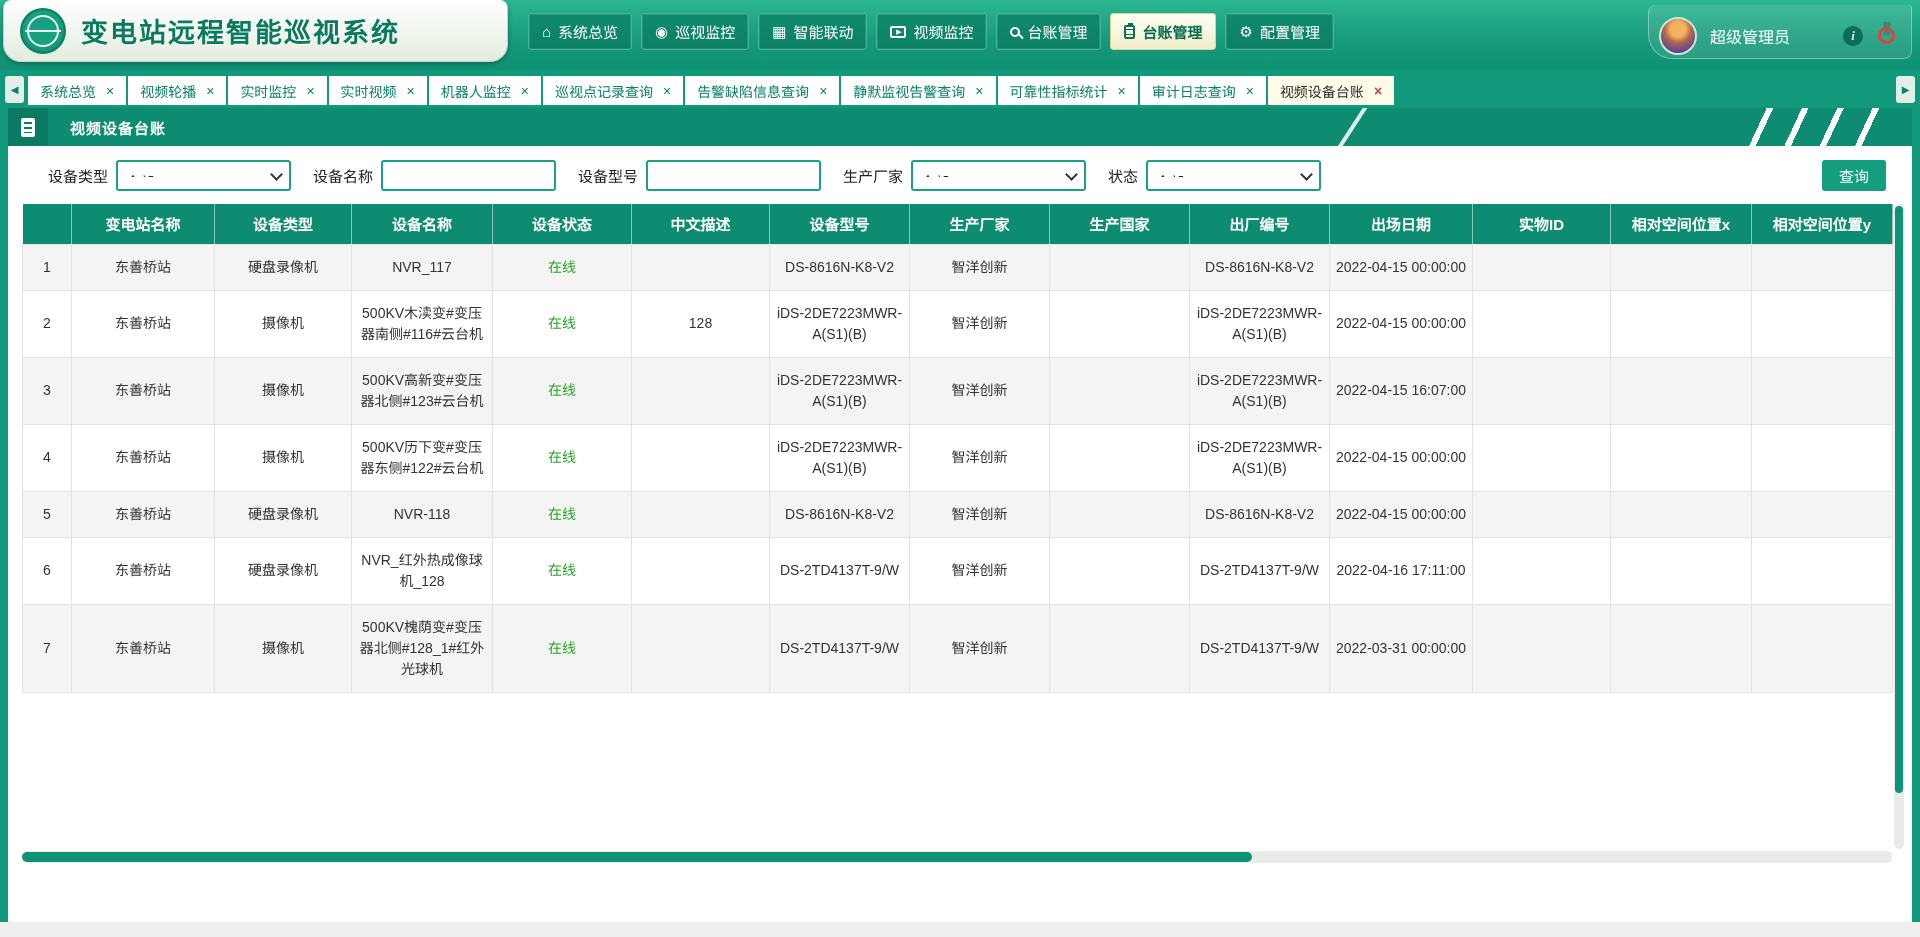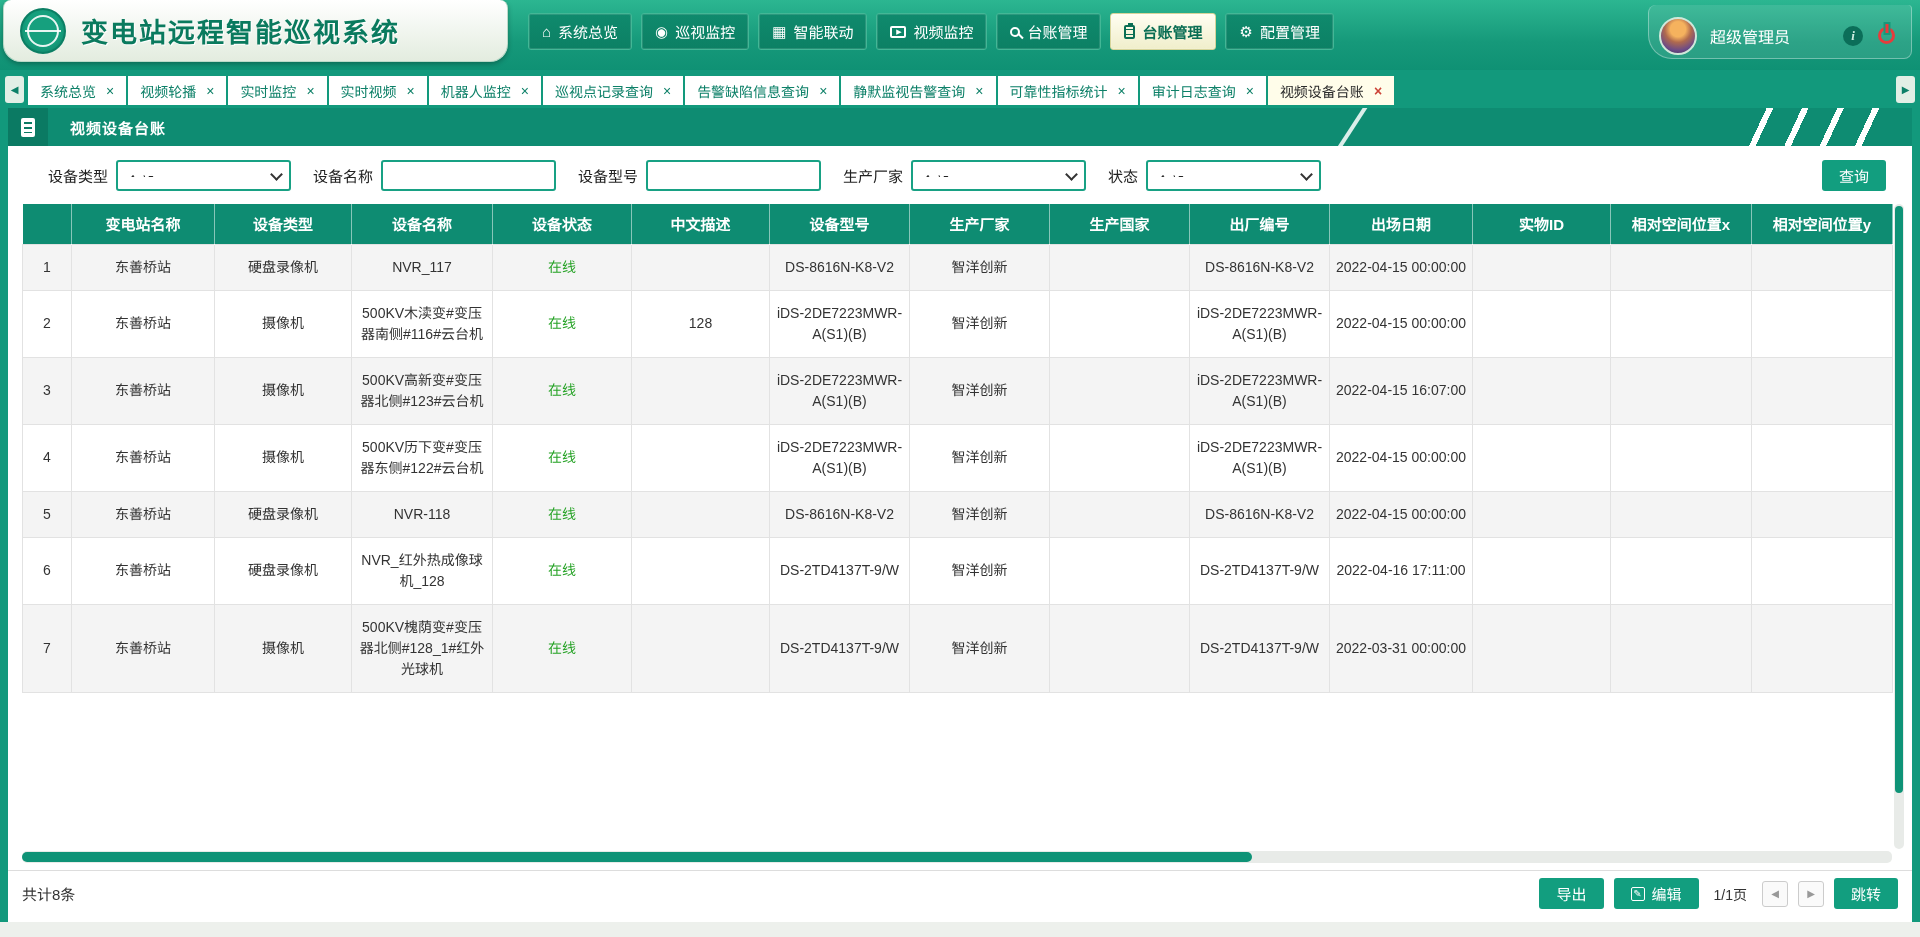--- a/index.html
+++ b/index.html
@@ -406,26 +406,14 @@
       </table>
     </div>
     <div class="v-scrollbar">
         <div class="thumb"></div>
       </div>
     <div class="h-scrollbar">
         <div class="thumb"></div>
       </div>
   </div>
 
-  <div class="footer-bar">
-    <span class="total">共计8条</span>
-    <button class="btn">导出</button>
-    <button class="btn">
-        <span class="edit-ic"></span>
-        <span>编辑</span>
-      </button>
-    <span class="page-info">1/1页</span>
-    <span class="pager-btn prev"></span>
-    <span class="pager-btn next"></span>
-    <button class="btn">跳转</button>
-  </div>
 
 </div>
 
 </body></html>

